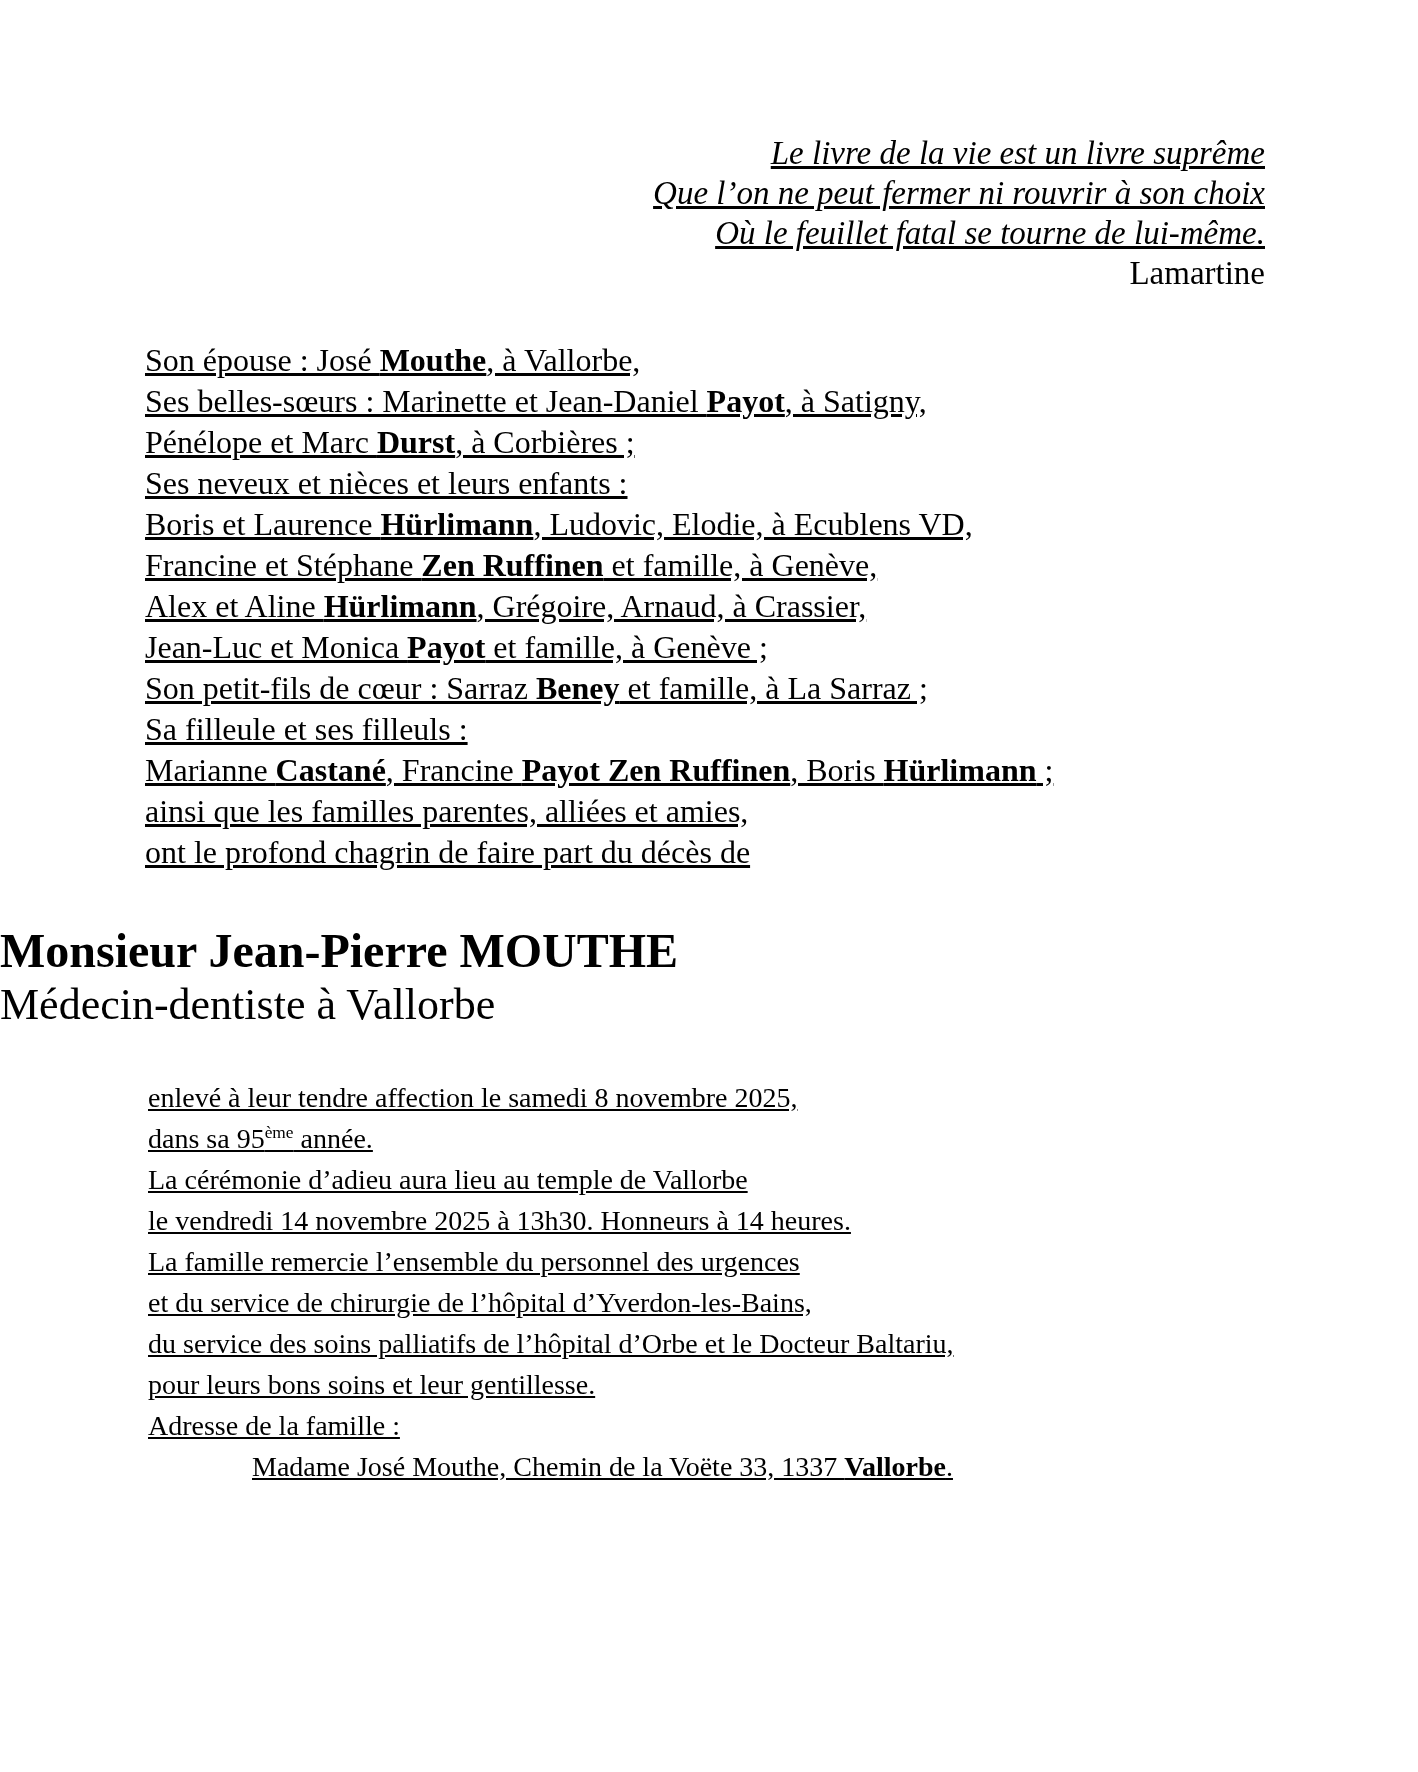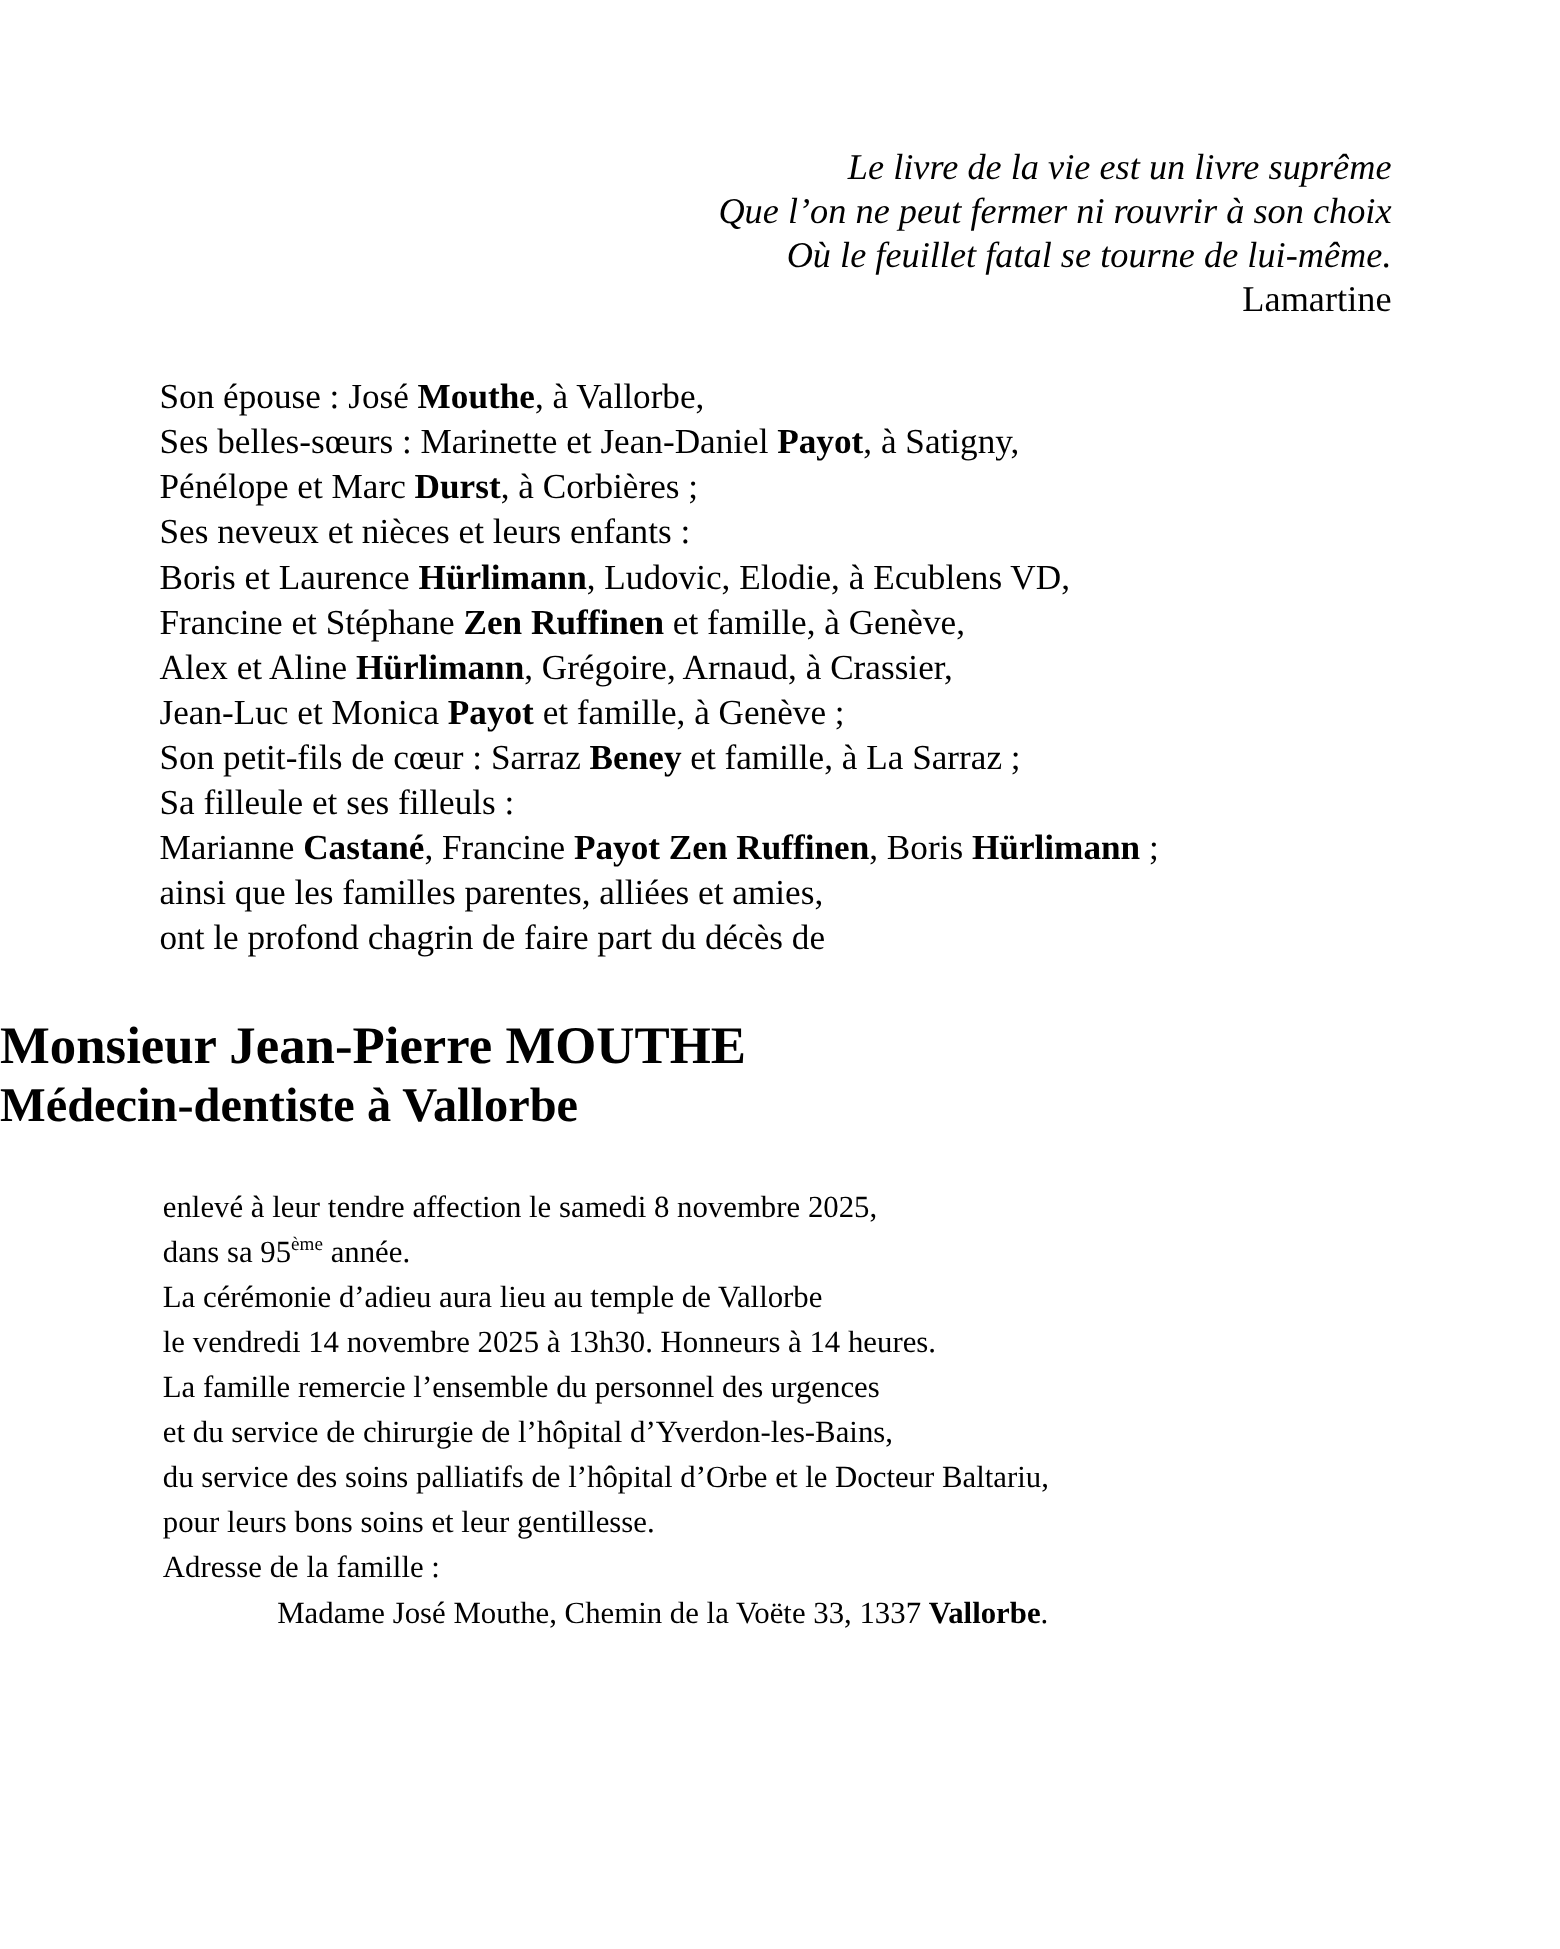--- a/index.html
+++ b/index.html
@@ -41,32 +41,33 @@
     text-align: left;
   }
   .main-title {
     font-size: 48px;
     font-weight: bold;
     line-height: 56px;
     margin: 0;
   }
   .main-subtitle {
     font-size: 44px;
-    font-weight: bold;
+    font-weight: normal;
     line-height: 52px;
     margin: 0;
   }
   .details-block {
     margin: 46px 140px 0 148px;
     font-size: 28px;
     line-height: 41px;
     text-align: left;
   }
   .text-line {
     white-space: nowrap;
+    text-decoration: underline;
   }
   .text-line.indented {
     padding-left: 104px;
   }
   .seg-bold {
     font-weight: bold;
   }
   sup.seg-sup {
     font-size: 0.62em;
     line-height: 0;

